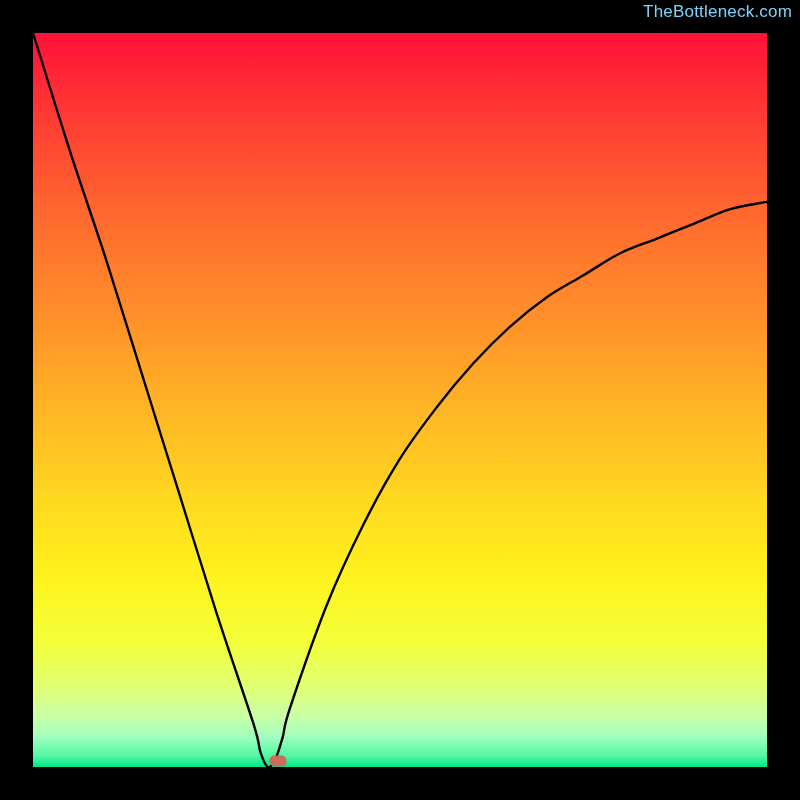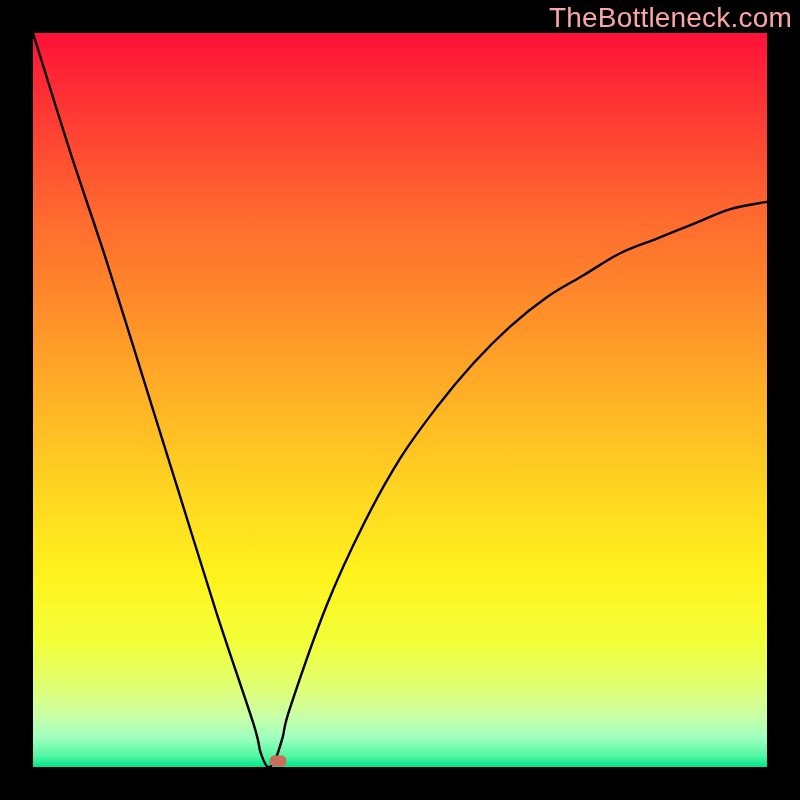--- a/index.html
+++ b/index.html
@@ -14,22 +14,22 @@
   .frame {
     position: relative;
     width: 800px;
     height: 800px;
     background: #000000;
   }
   .attribution {
     position: absolute;
     top: 2px;
     right: 8px;
-    color: #fca5a5;
-    font-size: 28px;
+    color: #7dd3fc;
+    font-size: 17px;
     font-weight: 500;
     letter-spacing: 0.2px;
   }
   .plot {
     position: absolute;
     left: 33px;
     top: 33px;
     width: 734px;
     height: 734px;
     overflow: hidden;

